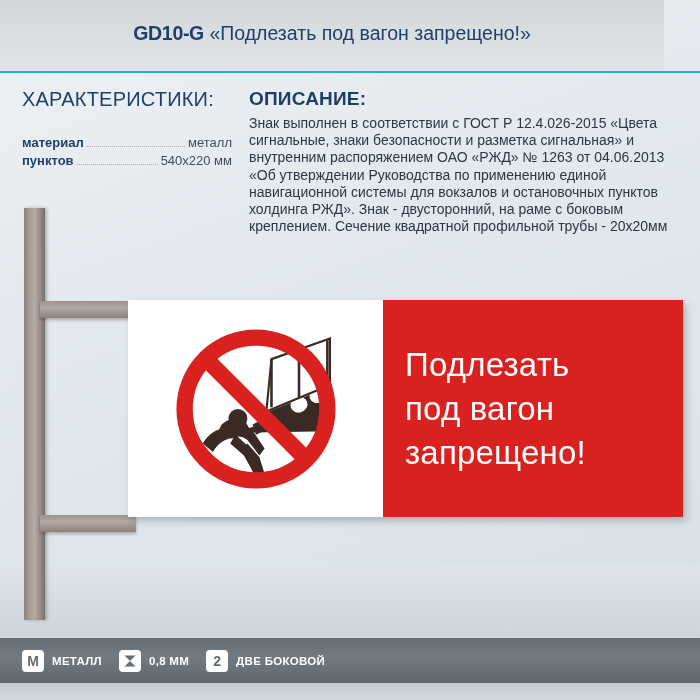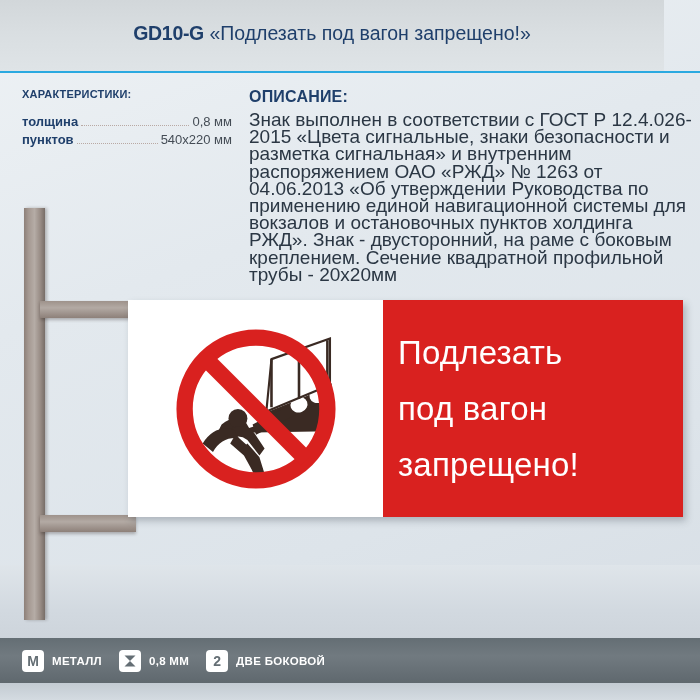--- a/index.html
+++ b/index.html
@@ -53,25 +53,25 @@
   }
 
   
   .specs {
     position: absolute;
     left: 22px;
     top: 88px;
     width: 210px;
   }
   .specs-title {
-    font-size: 11px;
-    font-weight: bold;
+    font-size: 20px;
+    font-weight: normal;
     color: #1f3f6b;
     letter-spacing: 0.2px;
-    margin-bottom: 14px;
+    margin-bottom: 24px;
   }
   .spec-row {
     display: flex;
     align-items: baseline;
     font-size: 13px;
     margin-bottom: 3px;
     white-space: nowrap;
   }
   .spec-key {
     font-weight: bold;
@@ -88,28 +88,28 @@
   }
 
   
   .descr {
     position: absolute;
     left: 249px;
     top: 88px;
     width: 444px;
   }
   .descr-title {
-    font-size: 16px;
+    font-size: 19px;
     font-weight: bold;
     color: #1f3f6b;
     letter-spacing: 0.2px;
     margin-bottom: 5px;
   }
   .descr-body {
-    font-size: 19px;
+    font-size: 14px;
     line-height: 17.2px;
     color: #2b3744;
   }
 
   
   .scene {
     position: absolute;
     left: 0; top: 170px;
     width: 700px; height: 470px;
   }
@@ -157,22 +157,22 @@
   .board-right {
     position: relative;
     flex: 1 1 auto;
     background: #d9211f;
     display: flex;
     align-items: center;
   }
   .sign-text {
     color: #ffffff;
     font-size: 33px;
-    line-height: 56px;
-    padding-left: 15px;
+    line-height: 44px;
+    padding-left: 22px;
     font-weight: normal;
     letter-spacing: 0.2px;
     white-space: pre-line;
   }
   .pictogram {
     width: 172px;
     height: 172px;
     display: block;
   }
 
@@ -227,26 +227,26 @@
   <div class="header">
     <div class="header-title">
       <span class="code">GD10-G</span><span> </span><span class="name">«Подлезать под вагон запрещено!»</span>
     </div>
   </div>
   <div class="header-rule"></div>
 
   <div class="specs">
     <div class="specs-title">ХАРАКТЕРИСТИКИ:</div>
 
-
     <div class="spec-row">
-      <span class="spec-key">толщина</span>
+      <span class="spec-key">материал</span>
       <span class="spec-dots"></span>
-      <span class="spec-val">0,8 мм</span>
-    </div>
+      <span class="spec-val">металл</span>
+    </div>
+
 
     <div class="spec-row">
       <span class="spec-key">пунктов</span>
       <span class="spec-dots"></span>
       <span class="spec-val">540х220 мм</span>
     </div>
   </div>
 
   <div class="descr">
     <div class="descr-title">ОПИСАНИЕ:</div>

